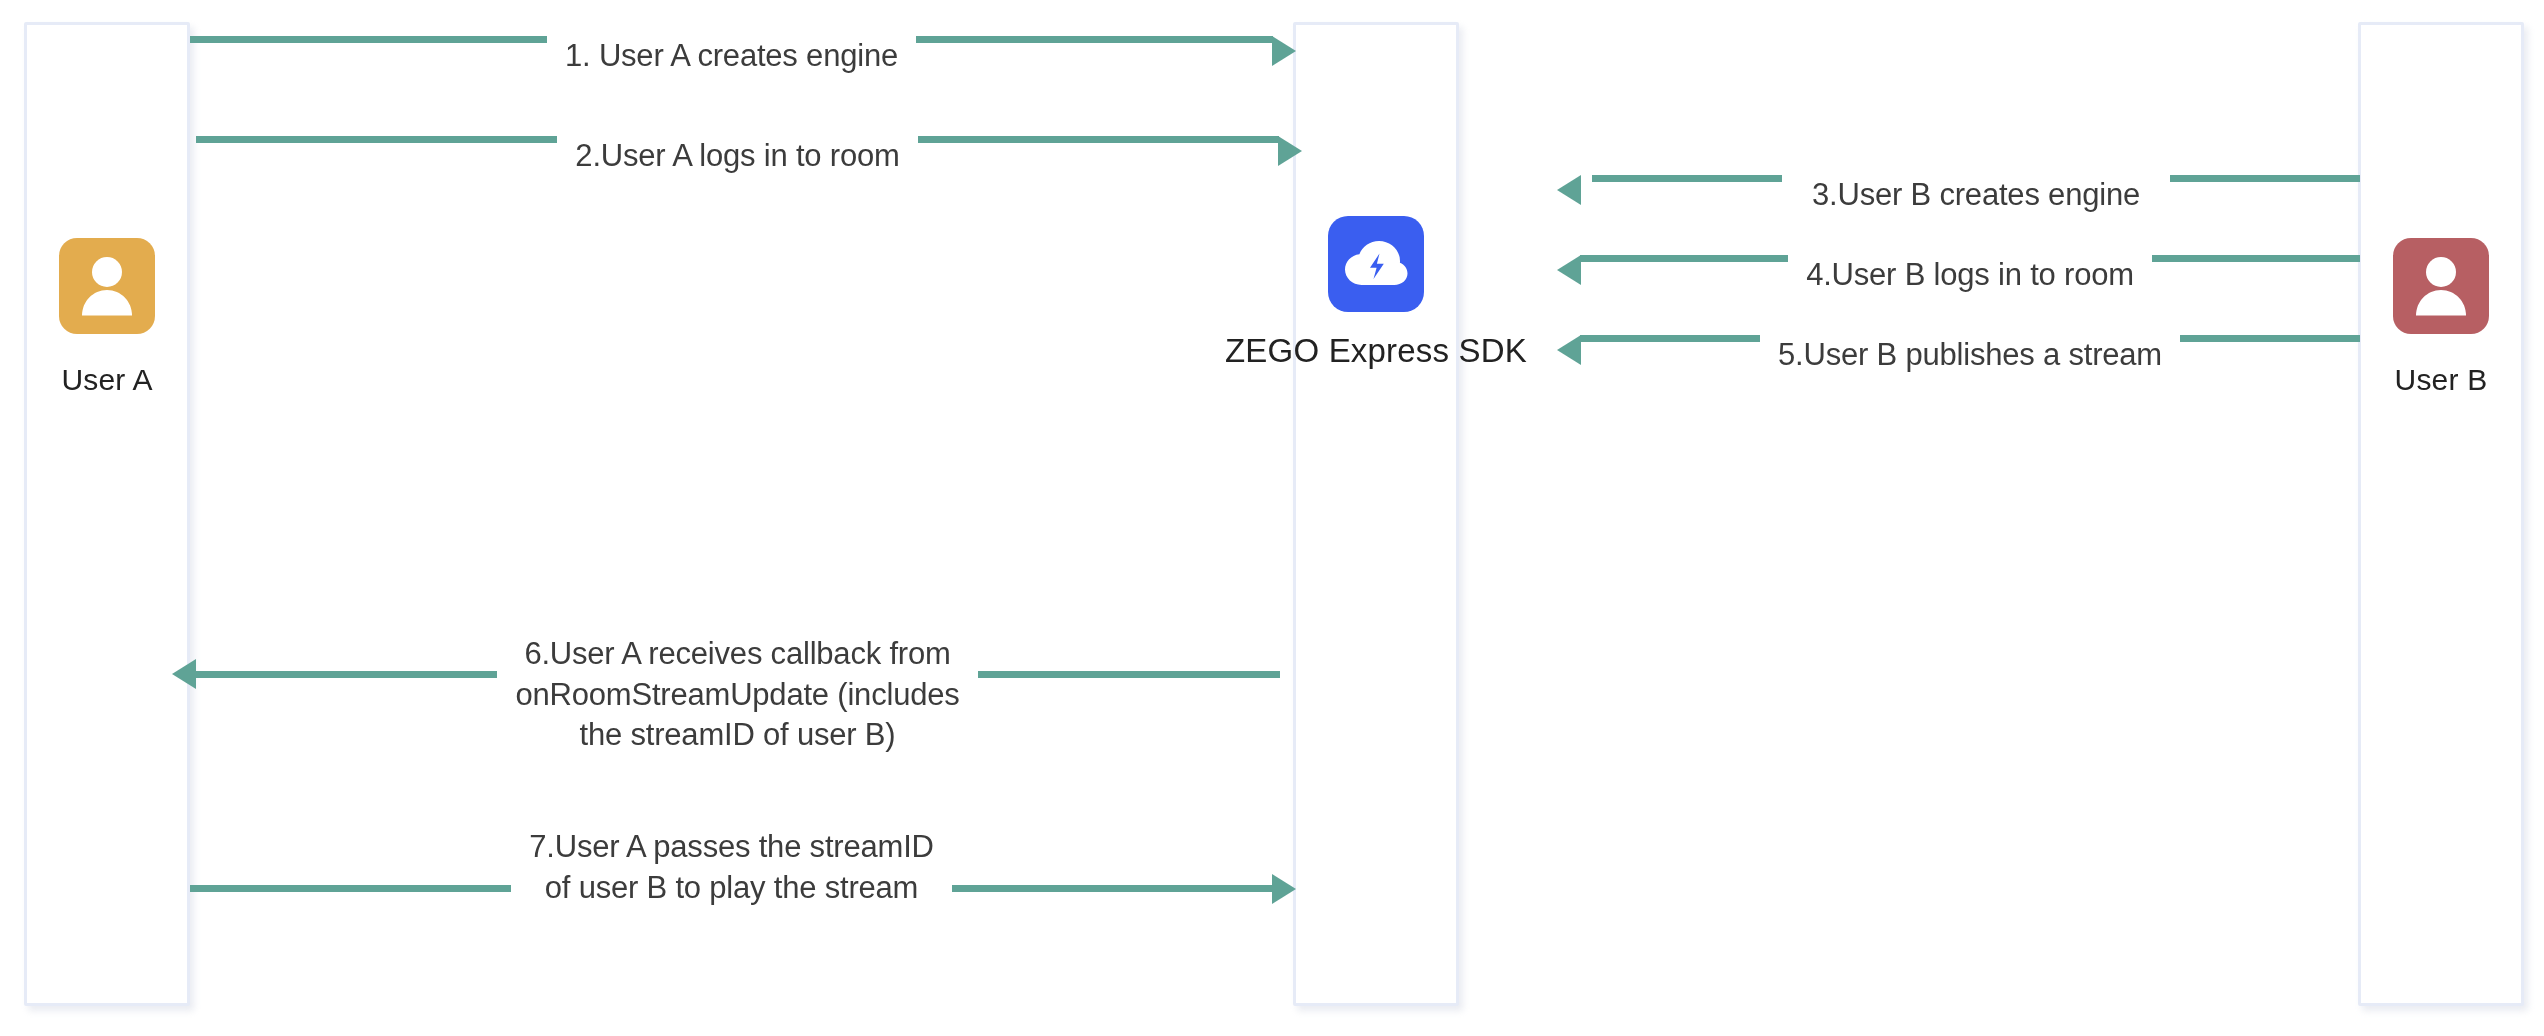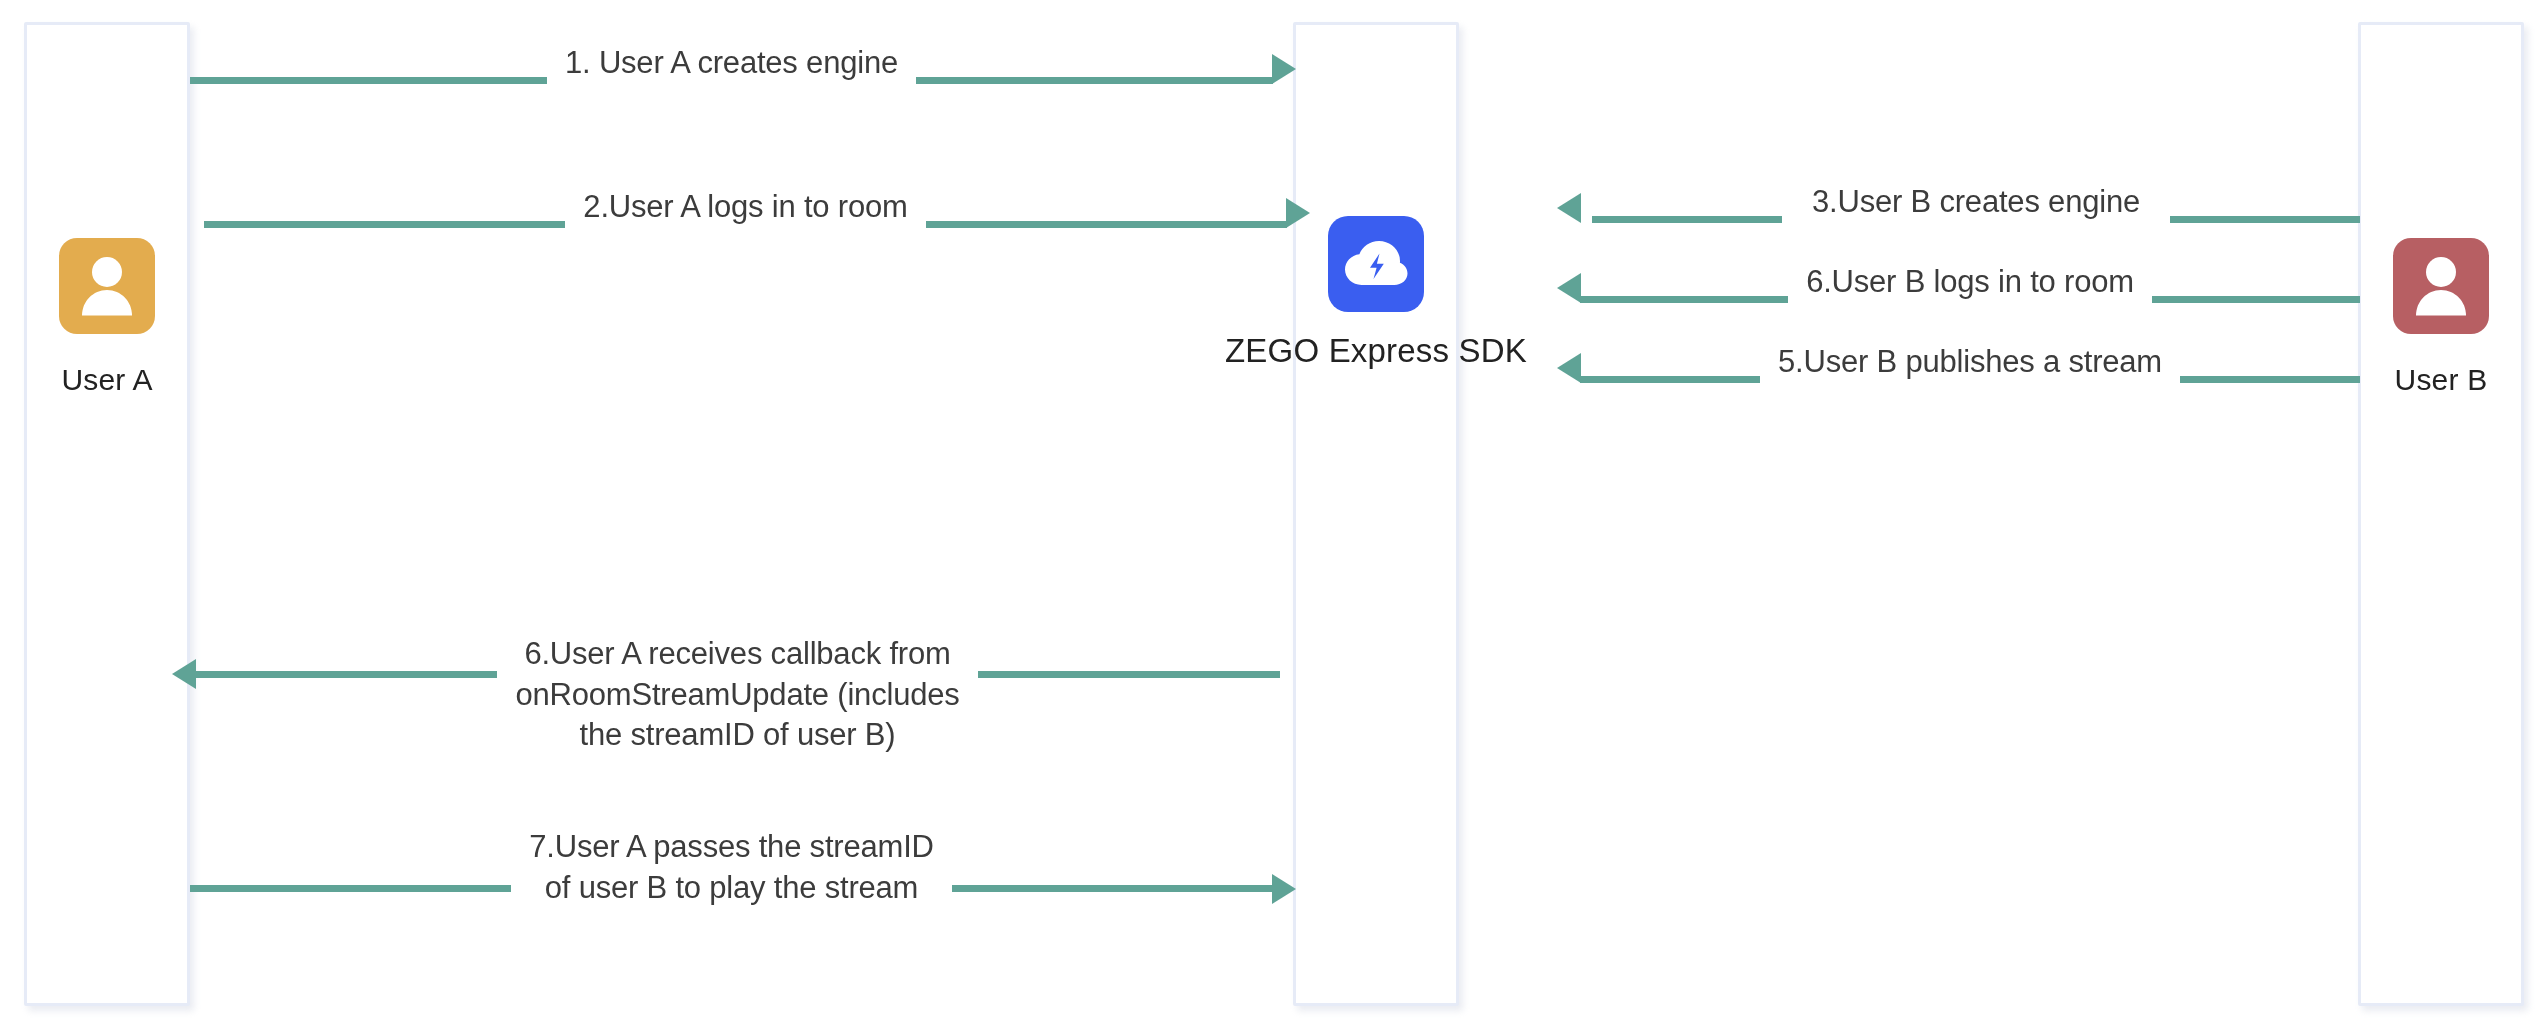--- a/index.html
+++ b/index.html
@@ -51,21 +51,21 @@
     white-space:nowrap;
     text-align:center;
     line-height:1.18;
   }
   .actor-caption.multi{margin-top:20px;font-size:33px;}
 
   
   .msg{
     position:absolute;
     display:flex;
-    align-items:flex-end;
+    align-items:flex-start;
     justify-content:center;
     pointer-events:none;
   }
   .seg{
     height:7px;
     background:#5fa396;
     flex:1 1 auto;
     min-width:10px;
   }
   .msg-label{
@@ -132,38 +132,38 @@
     <div class="actor-caption">User B</div>
   </div>
 
   <div class="msg" style="left:190px;top:36px;width:1106px;height:48px;">
     <div class="seg"></div>
     <div class="msg-label">1. User A creates engine</div>
     <div class="seg"></div>
     <div class="head head-right"></div>
   </div>
 
-  <div class="msg" style="left:204px;top:136px;width:1106px;height:48px;margin-top:44px;">
+  <div class="msg" style="left:196px;top:136px;width:1106px;height:48px;">
     <div class="seg"></div>
     <div class="msg-label">2.User A logs in to room</div>
     <div class="seg"></div>
     <div class="head head-right"></div>
   </div>
 
   <div class="msg" style="left:1557px;top:175px;width:803px;height:48px;gap:12px;">
     <div class="head head-left"></div>
     <div class="seg"></div>
     <div class="msg-label">3.User B creates engine</div>
     <div class="seg"></div>
   </div>
 
   <div class="msg" style="left:1557px;top:255px;width:803px;height:48px;">
     <div class="head head-left"></div>
     <div class="seg"></div>
-    <div class="msg-label">6.User B logs in to room</div>
+    <div class="msg-label">4.User B logs in to room</div>
     <div class="seg"></div>
   </div>
 
   <div class="msg" style="left:1557px;top:335px;width:803px;height:48px;">
     <div class="head head-left"></div>
     <div class="seg"></div>
     <div class="msg-label">5.User B publishes a stream</div>
     <div class="seg"></div>
   </div>
 

